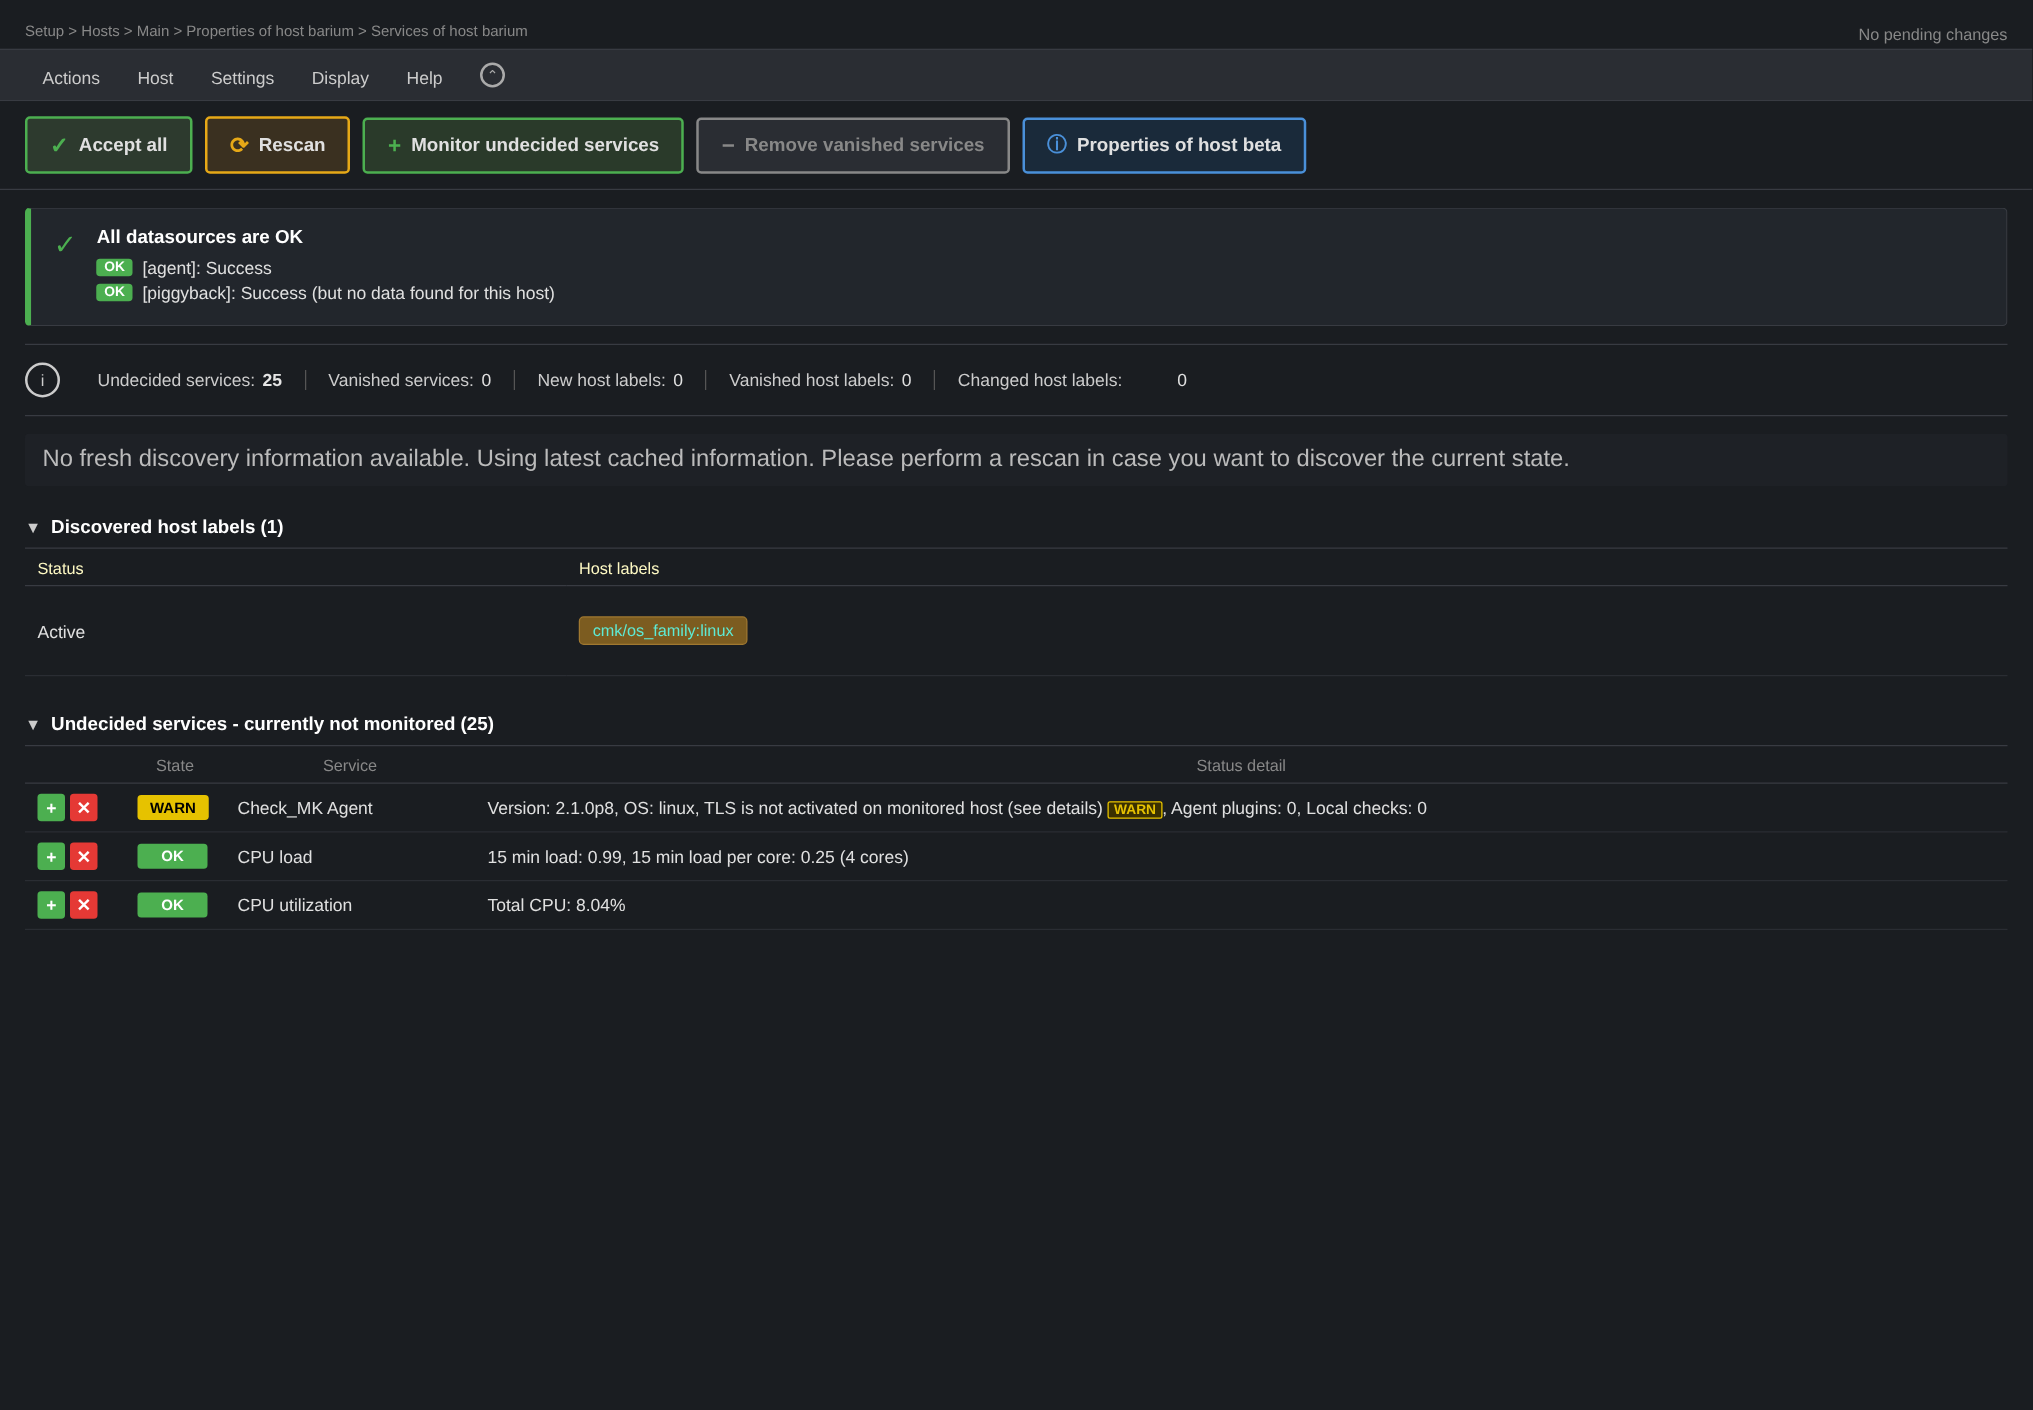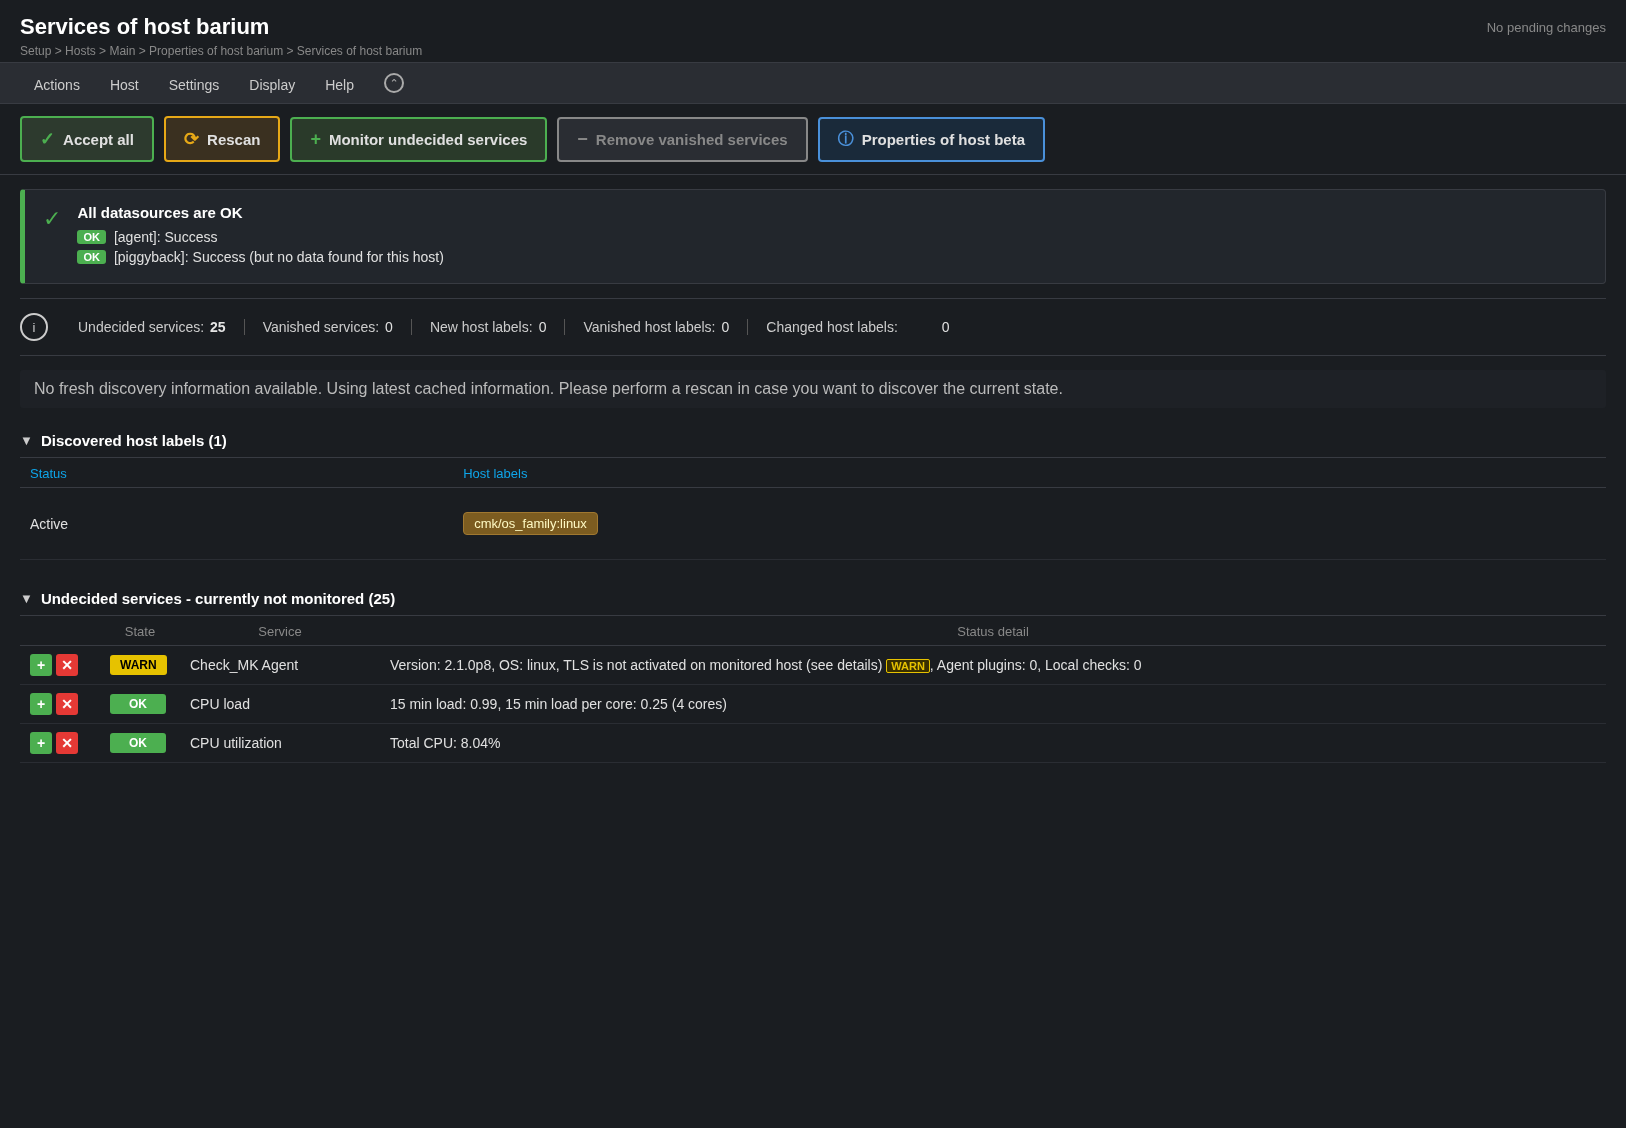--- a/index.html
+++ b/index.html
@@ -181,21 +181,21 @@
     .stat-item:last-child { border-right: none; gap: 44px; }
     .stat-item:first-child { padding-left: 0; }
     .stat-count { color: #e5e5e5; font-weight: bold; }
     .stat-count-zero { color: #e0e0e0; }
 
     
     .info-message {
       margin: 14px 20px;
       padding: 10px 14px;
       color: #bbb;
-      font-size: 16px;
+      font-size: 19px;
       background: #1e2126;
       border-radius: 3px;
     }
 
     
     .section-header {
       margin: 16px 20px 0 20px;
       padding: 8px 0;
       font-weight: bold;
       font-size: 15px;
@@ -209,35 +209,35 @@
 
     
     .data-table {
       width: 100%;
       border-collapse: collapse;
       margin: 0 20px;
       width: calc(100% - 40px);
     }
     .data-table th {
       text-align: left;
-      color: #0ea5e9;
+      color: #fef9c3;
       font-weight: normal;
       font-size: 13px;
       padding: 8px 10px 6px 10px;
       border-bottom: 1px solid #383b42;
     }
     .data-table td {
       padding: 24px 10px;
       border-bottom: 1px solid #2a2d33;
       vertical-align: middle;
       color: #e0e0e0;
     }
     .host-label-tag {
       background: #7c5c20;
-      color: #fef9c3;
+      color: #5eead4;
       border: 1px solid #a07830;
       border-radius: 4px;
       padding: 3px 10px;
       font-size: 13px;
       display: inline-block;
     }
 
     
     .service-table {
       width: calc(100% - 40px);
@@ -312,21 +312,20 @@
       border-radius: 2px;
       padding: 0 4px;
       display: inline;
     }
   </style>
 </head>
 <body>
 
 <div class="page-header">
   <div>
-    <div class="page-title">Services of host barium</div>
     <div class="breadcrumb">Setup &gt; Hosts &gt; Main &gt; Properties of host barium &gt; Services of host barium</div>
   </div>
   <div class="pending-changes">No pending changes</div>
 </div>
 
 <div class="nav-bar">
   <button class="nav-item">Actions</button>
   <button class="nav-item">Host</button>
   <button class="nav-item">Settings</button>
   <button class="nav-item">Display</button>

